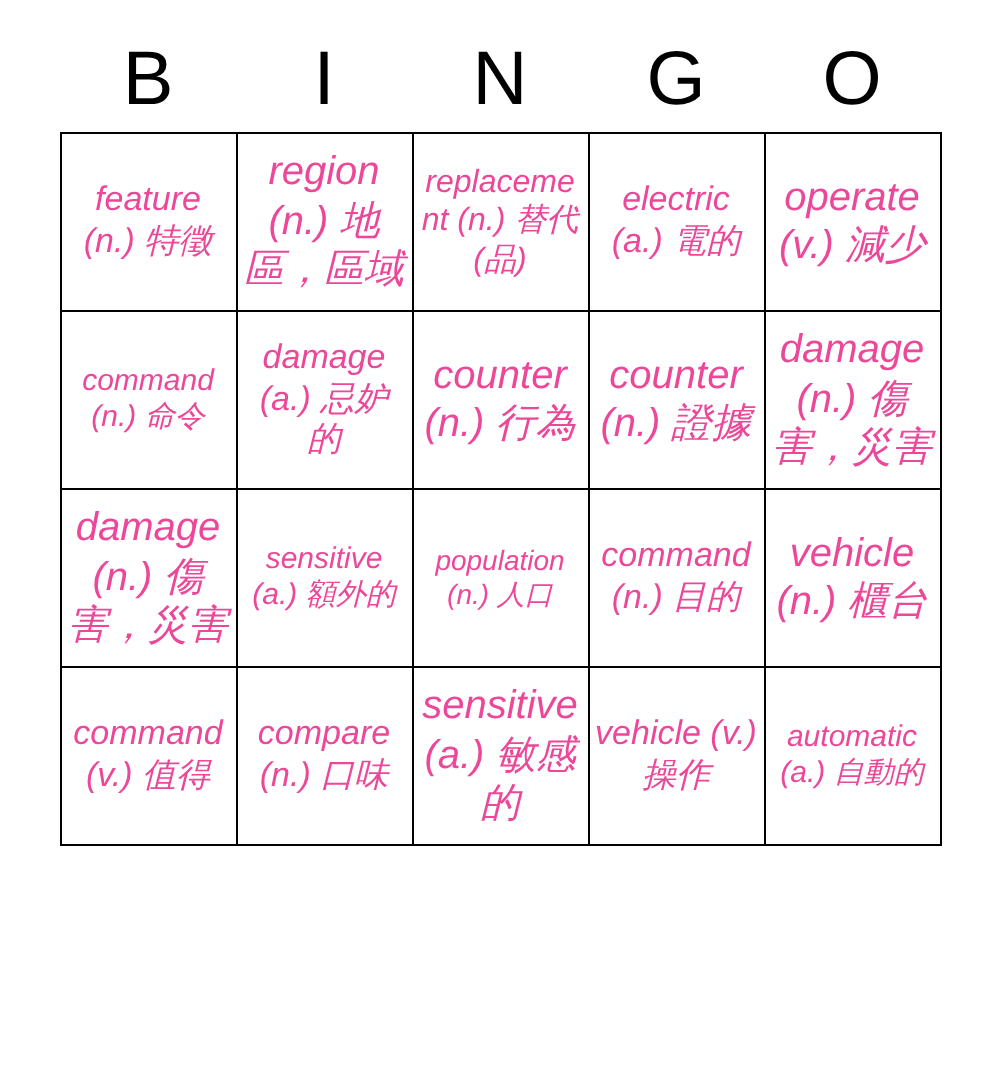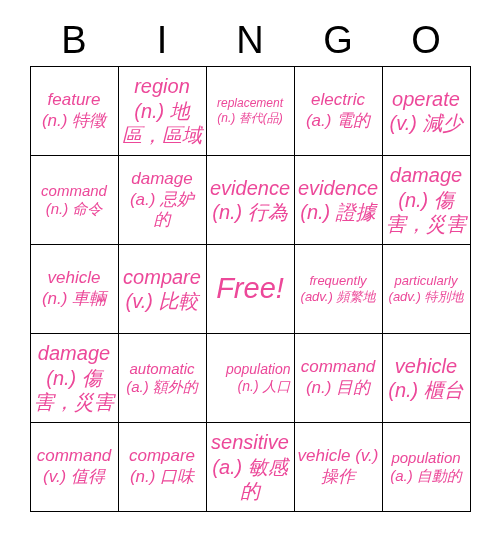--- a/index.html
+++ b/index.html
@@ -60,23 +60,23 @@
     line-height: 1.22;
     word-wrap: break-word;
     overflow-wrap: break-word;
     font-family: "Liberation Sans", sans-serif;
     color: #ec4899;
     font-style: italic;
   }
   .fs-17 { font-size: 17px; }
   .fs-16 { font-size: 20px; }
   .fs-15 { font-size: 15px; }
-  .fs-14 { font-size: 14px; text-align: right; }
+  .fs-14 { font-size: 14px; }
   .fs-13 { font-size: 13px; }
-  .fs-12 { font-size: 12px; }
+  .fs-12 { font-size: 16px; }
   .free-cell .cell-text {
     font-size: 29px;
     line-height: 1.1;
   }
 </style>
 </head>
 <body>
 
 <div id="bingo-card">
 
@@ -108,52 +108,35 @@
           </td>
       </tr>
       <tr>
         <td>
             <span class="cell-text fs-15">command (n.) 命令</span>
           </td>
         <td>
             <span class="cell-text fs-17">damage (a.) 忌妒的</span>
           </td>
         <td>
-            <span class="cell-text fs-16">evidence (n.) 行為</span>
+            <span class="cell-text fs-16">counter (n.) 行為</span>
           </td>
         <td>
-            <span class="cell-text fs-16">evidence (n.) 證據</span>
+            <span class="cell-text fs-16">counter (n.) 證據</span>
           </td>
         <td>
             <span class="cell-text fs-16">damage (n.) 傷害，災害</span>
           </td>
       </tr>
       <tr>
         <td>
-            <span class="cell-text fs-17">vehicle (n.) 車輛</span>
-          </td>
-        <td>
-            <span class="cell-text fs-16">compare (v.) 比較</span>
-          </td>
-        <td class="free-cell">
-            <span class="cell-text">Free!</span>
-          </td>
-        <td>
-            <span class="cell-text fs-13">frequently (adv.) 頻繁地</span>
-          </td>
-        <td>
-            <span class="cell-text fs-13">particularly (adv.) 特別地</span>
-          </td>
-      </tr>
-      <tr>
-        <td>
             <span class="cell-text fs-16">damage (n.) 傷害，災害</span>
           </td>
         <td>
-            <span class="cell-text fs-15">automatic (a.) 額外的</span>
+            <span class="cell-text fs-15">sensitive (a.) 額外的</span>
           </td>
         <td>
             <span class="cell-text fs-14">population (n.) 人口</span>
           </td>
         <td>
             <span class="cell-text fs-17">command (n.) 目的</span>
           </td>
         <td>
             <span class="cell-text fs-16">vehicle (n.) 櫃台</span>
           </td>
@@ -165,19 +148,19 @@
         <td>
             <span class="cell-text fs-17">compare (n.) 口味</span>
           </td>
         <td>
             <span class="cell-text fs-16">sensitive (a.) 敏感的</span>
           </td>
         <td>
             <span class="cell-text fs-17">vehicle (v.) 操作</span>
           </td>
         <td>
-            <span class="cell-text fs-15">population (a.) 自動的</span>
+            <span class="cell-text fs-15">automatic (a.) 自動的</span>
           </td>
       </tr>
     </tbody>
   </table>
 
 </div>
 
 </body></html>

